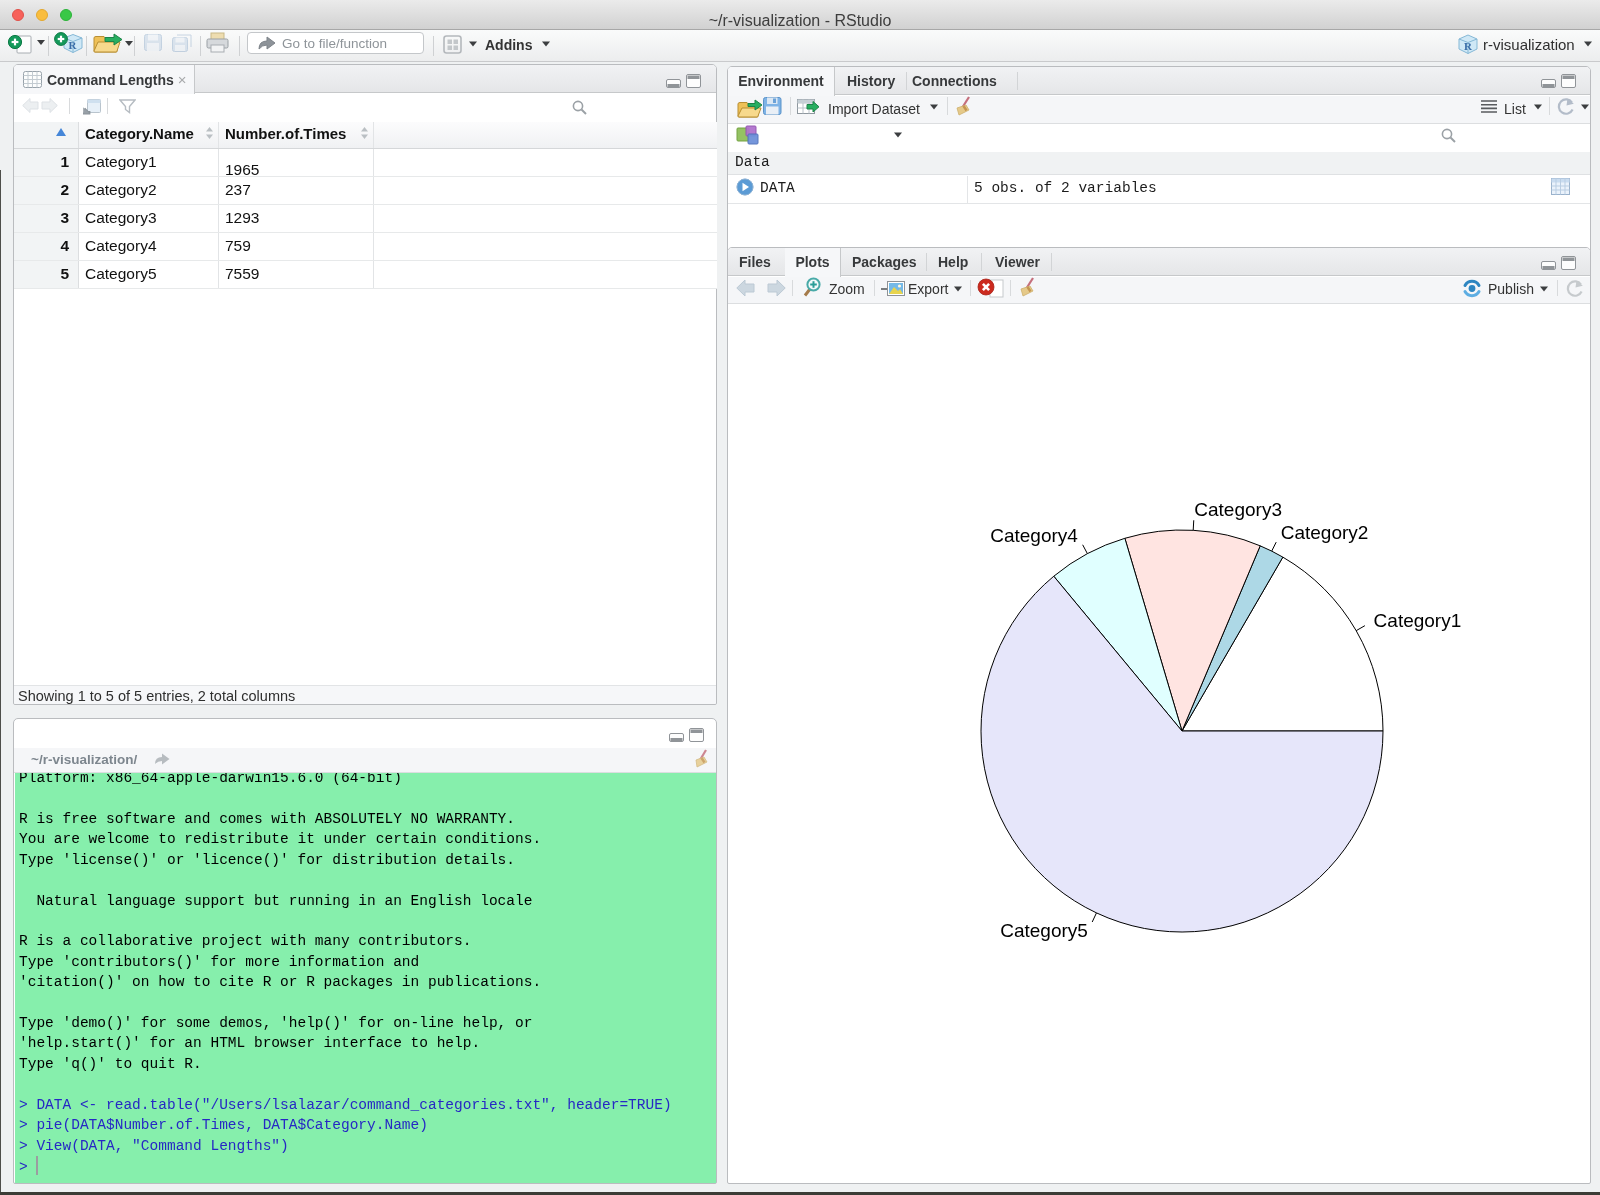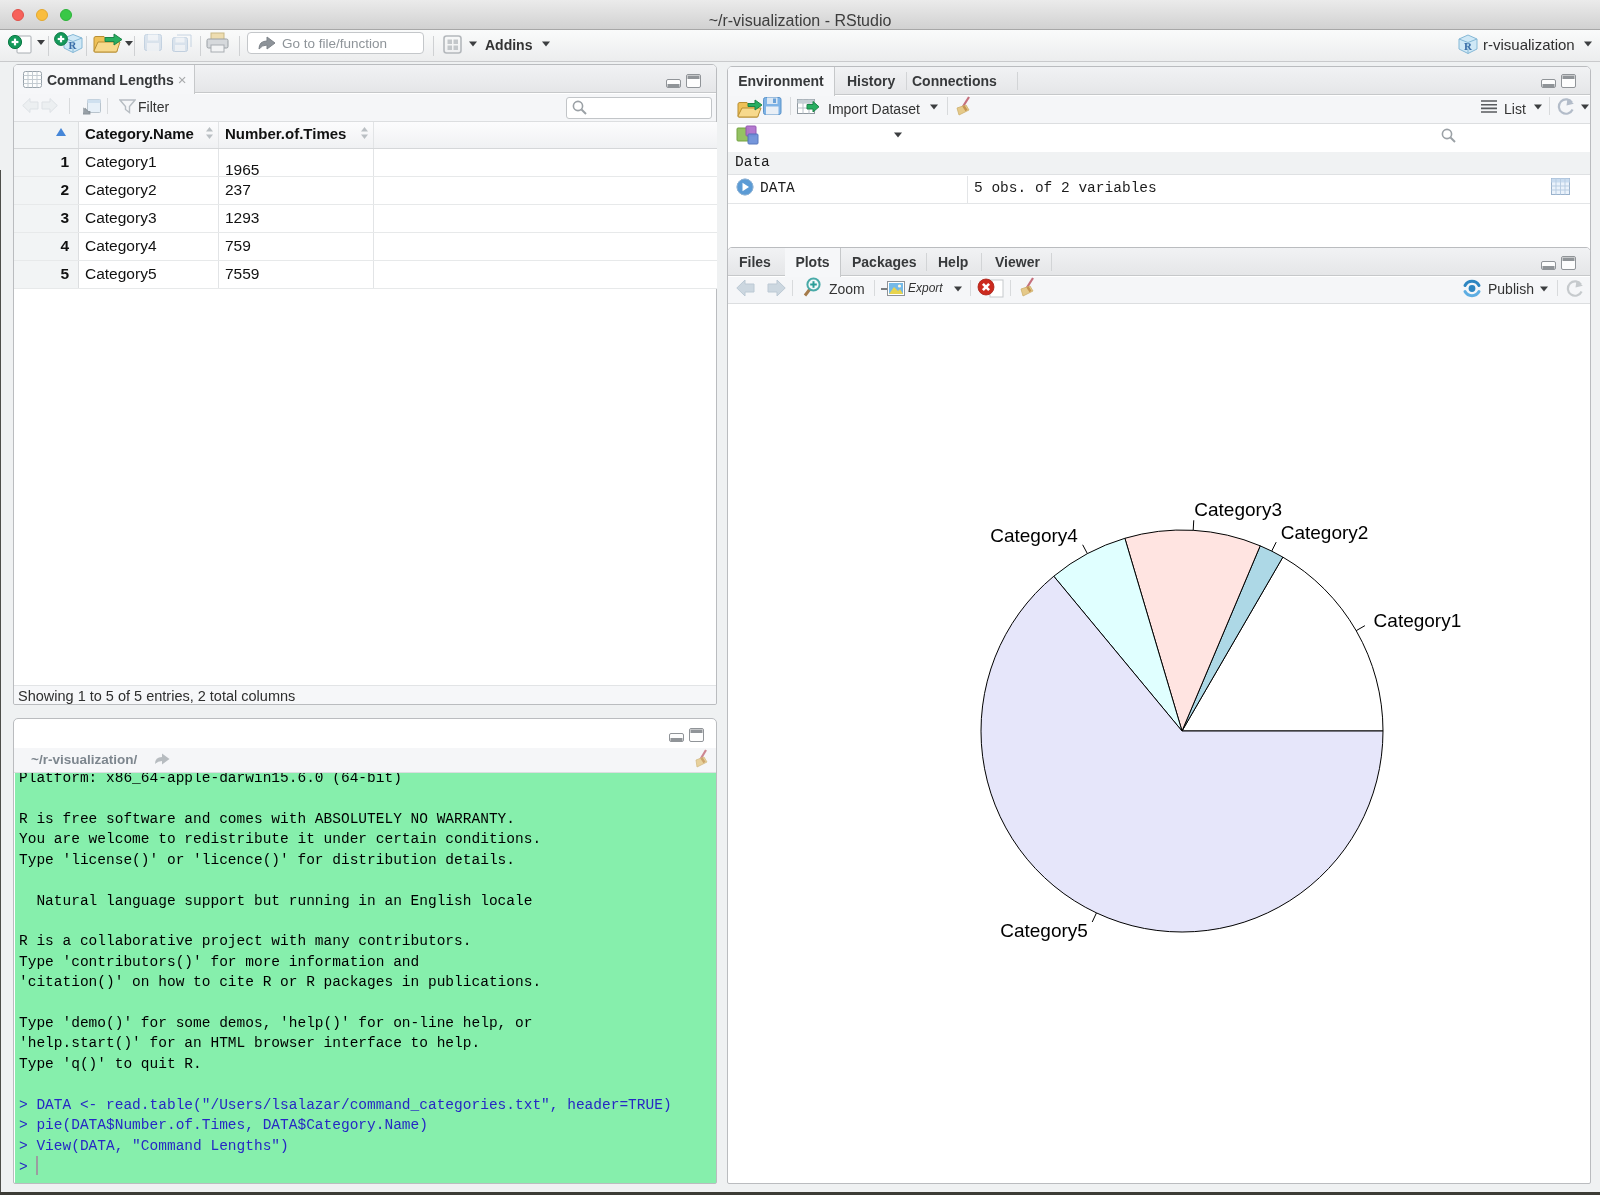--- a/index.html
+++ b/index.html
@@ -70,24 +70,20 @@
   </div>
   <span class="abs" style="left:485px; top:7px; font-size:14px; font-weight:bold; color:#333;">Addins</span>
   <span class="abs" style="left:1483px; top:6px; font-size:15px; color:#2f2f2f;">r-visualization</span>
 </div>
 
 <div class="panel" id="pane-data" style="left:13px; top:64px; width:704px; height:641px;">
   <div class="tabbar">
     <div class="tab active first" style="left:0; width:181px;"></div>
     <span class="abs" style="left:33px; top:6px; z-index:3; font-size:14px; font-weight:bold; color:#37393b;">Command Lengths <span class="tbx">×</span></span>
   </div>
-  <div class="ptool" style="top:29px; height:28px;">
-    <span class="abs" style="left:124px; top:5px; font-size:14px; color:#333;">Filter</span>
-    <div class="sbox" style="left:552px; top:3px; width:146px; height:22px;"></div>
-  </div>
   <div id="tbl">
     <div class="hrow" style="position:relative; width:703px;">
       <div class="cell rnum" style="left:0; width:65px;"></div>
       <div class="cell" style="left:65px; width:140px; padding:3px 0 0 6px;">Category.Name</div>
       <div class="cell" style="left:205px; width:155px; padding:3px 0 0 6px;">Number.of.Times</div>
     </div>
     <div class="drow" style="position:relative; width:703px;">
       <div class="cell rnum" style="left:0; width:65px; padding:4px 9px 0 0;">1</div>
       <div class="cell" style="left:65px; width:140px; padding:4px 0 0 6px;">Category1</div>
       <div class="cell" style="left:205px; width:155px; padding:12px 0 0 6px;">1965</div>
@@ -172,21 +168,21 @@
     <div class="tab active" style="left:57px; width:56px;">Plots</div>
     <span class="abs" style="left:124px; top:6px; font-size:14px; font-weight:bold; color:#37393b;">Packages</span>
     <span class="abs" style="left:210px; top:6px; font-size:14px; font-weight:bold; color:#37393b;">Help</span>
     <span class="abs" style="left:267px; top:6px; font-size:14px; font-weight:bold; color:#37393b;">Viewer</span>
     <div class="tabsep" style="left:198px;"></div>
     <div class="tabsep" style="left:253px;"></div>
     <div class="tabsep" style="left:323px;"></div>
   </div>
   <div class="ptool" style="top:29px; height:27px;">
     <span class="abs" style="left:101px; top:4px; font-size:14px; color:#333;">Zoom</span>
-    <span class="abs" style="left:180px; top:4px; font-size:12px; color:#333;font-style:italic;">Export</span>
+    <span class="abs" style="left:180px; top:4px; font-size:14px; color:#333;">Export</span>
     <span class="abs" style="left:760px; top:4px; font-size:14px; color:#333;">Publish</span>
   </div>
 </div>
 
 <div id="icons" style="position:absolute; left:0; top:0; z-index:5;">
 
 <svg class="abs" style="left:8px; top:31px;" width="40" height="26">
   <rect x="9" y="5" width="14" height="17" rx="1" fill="#fdfdfd" stroke="#a8adb2"></rect>
   <circle cx="7" cy="11" r="6.6" fill="#14995a" stroke="#0d7a45"></circle>
   <rect x="3.6" y="9.9" width="6.8" height="2.2" fill="#fff"></rect>

